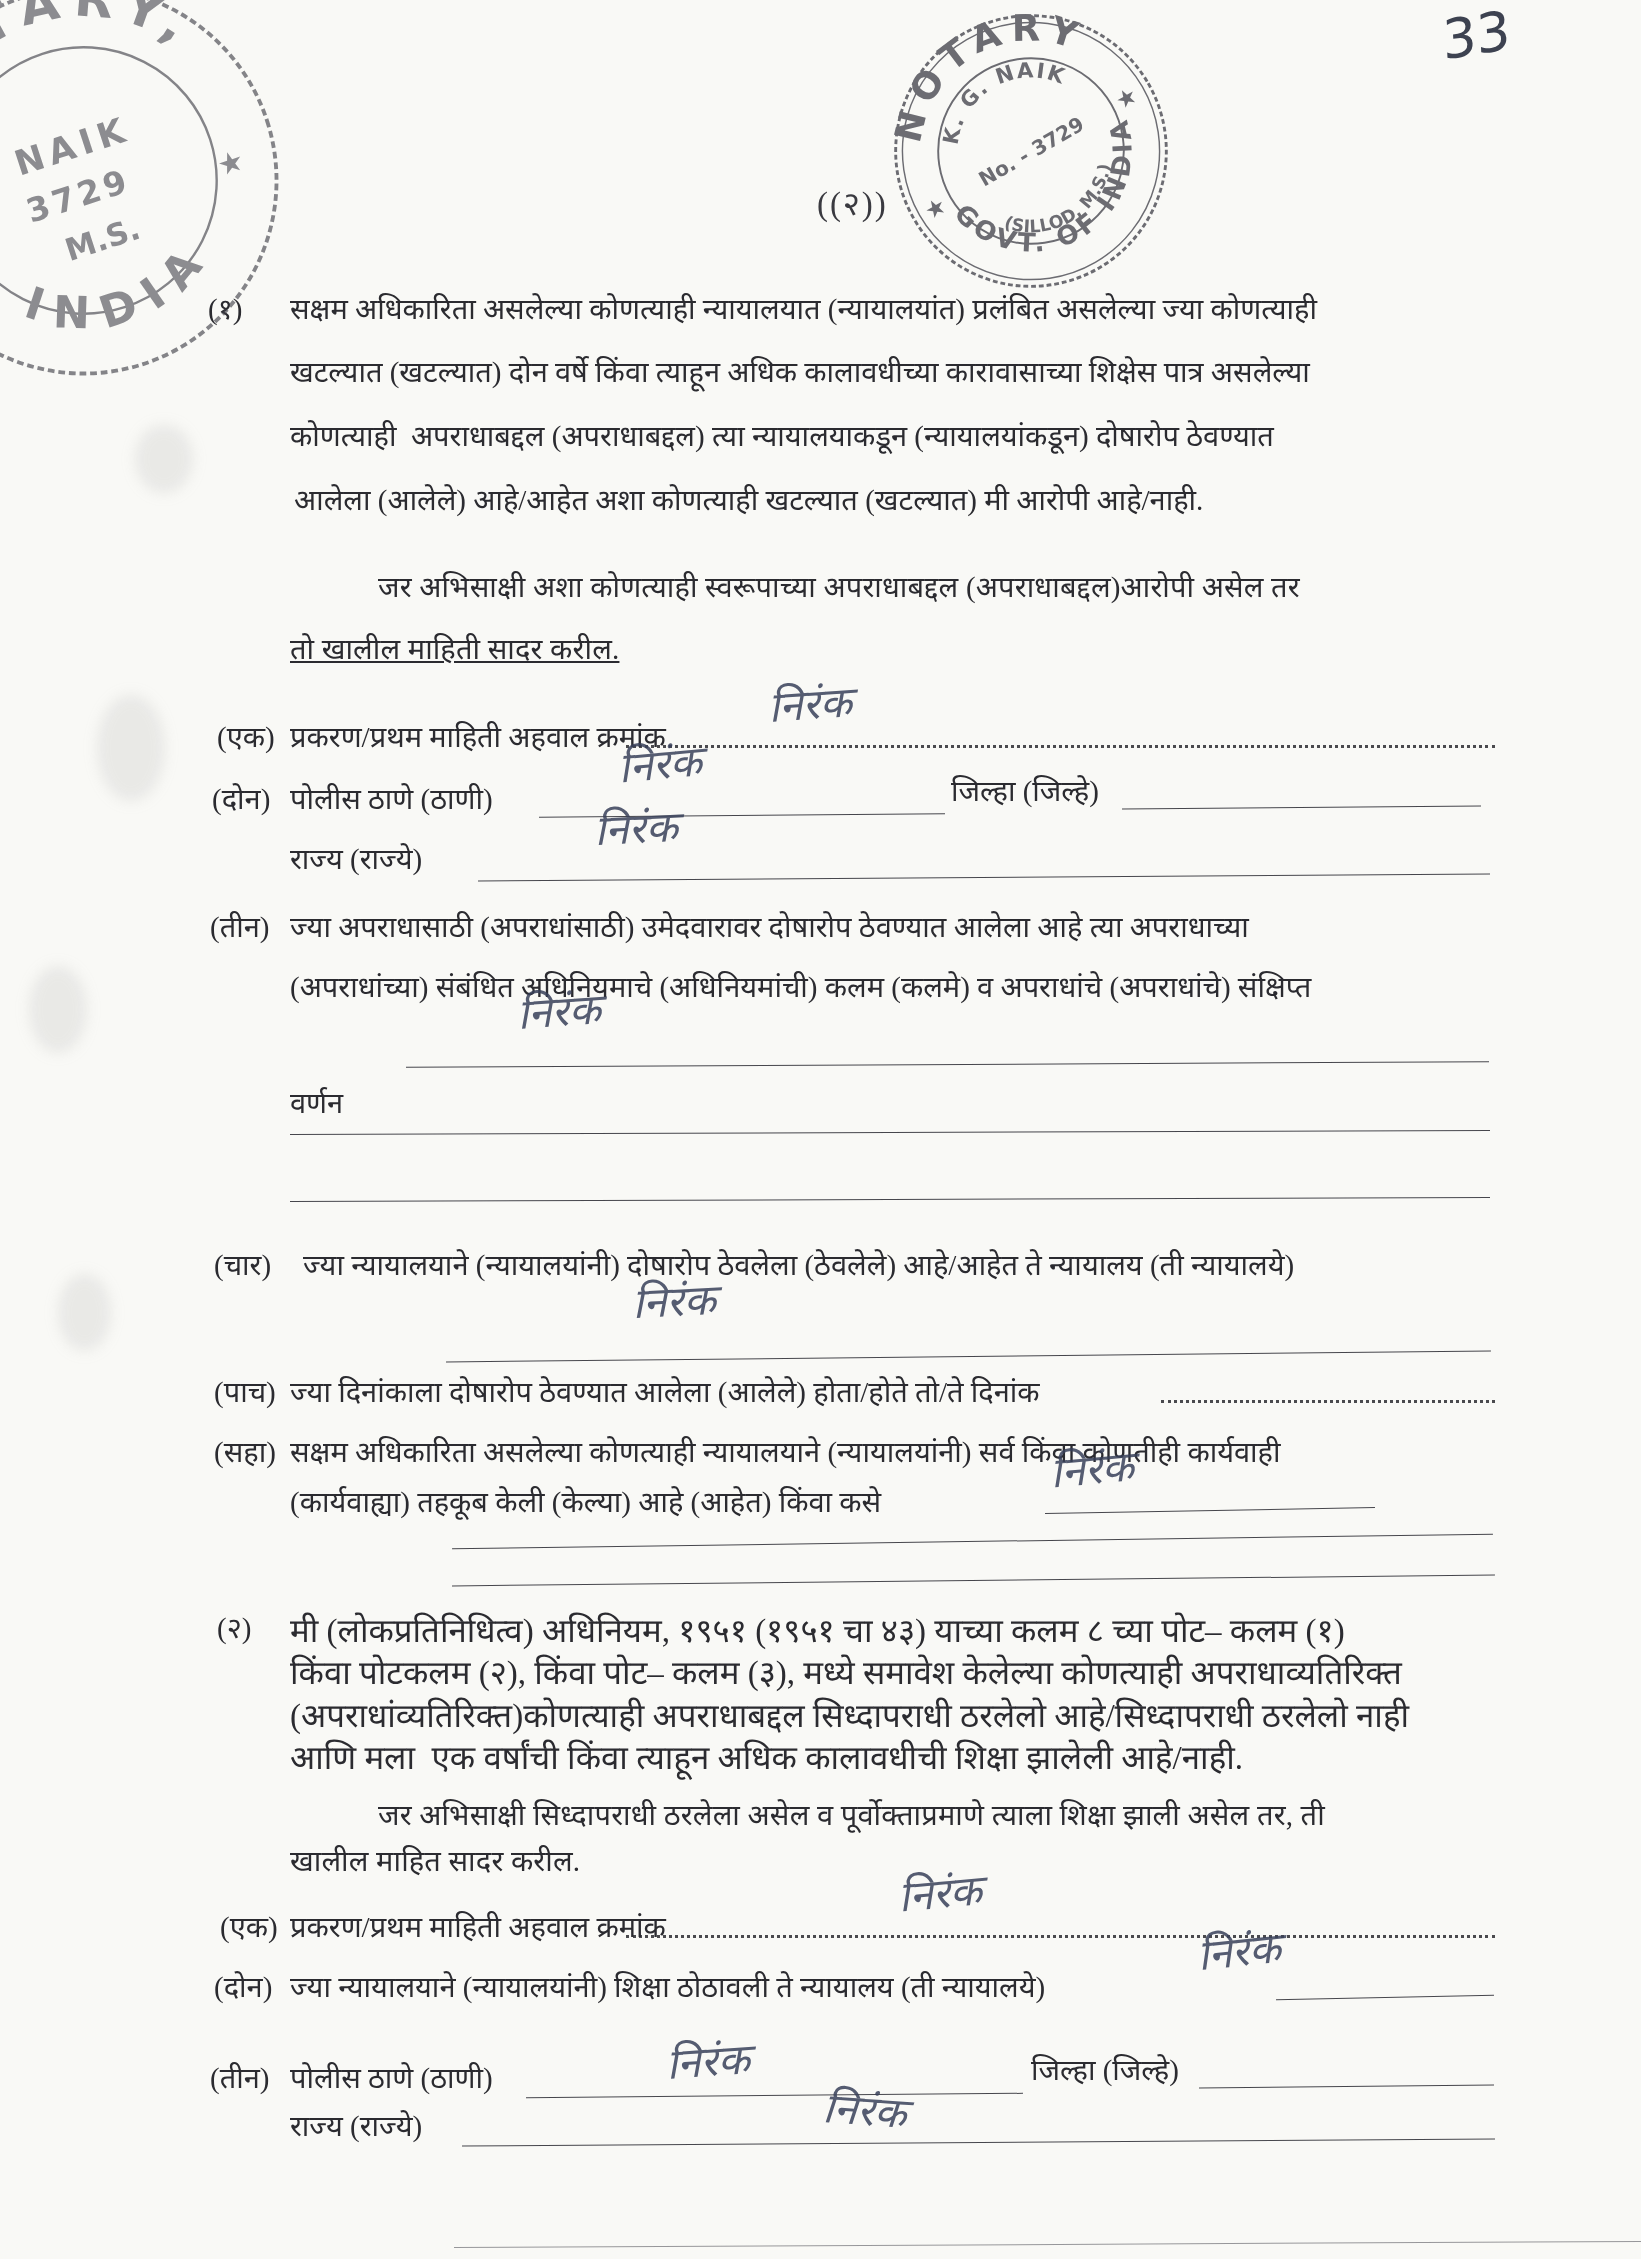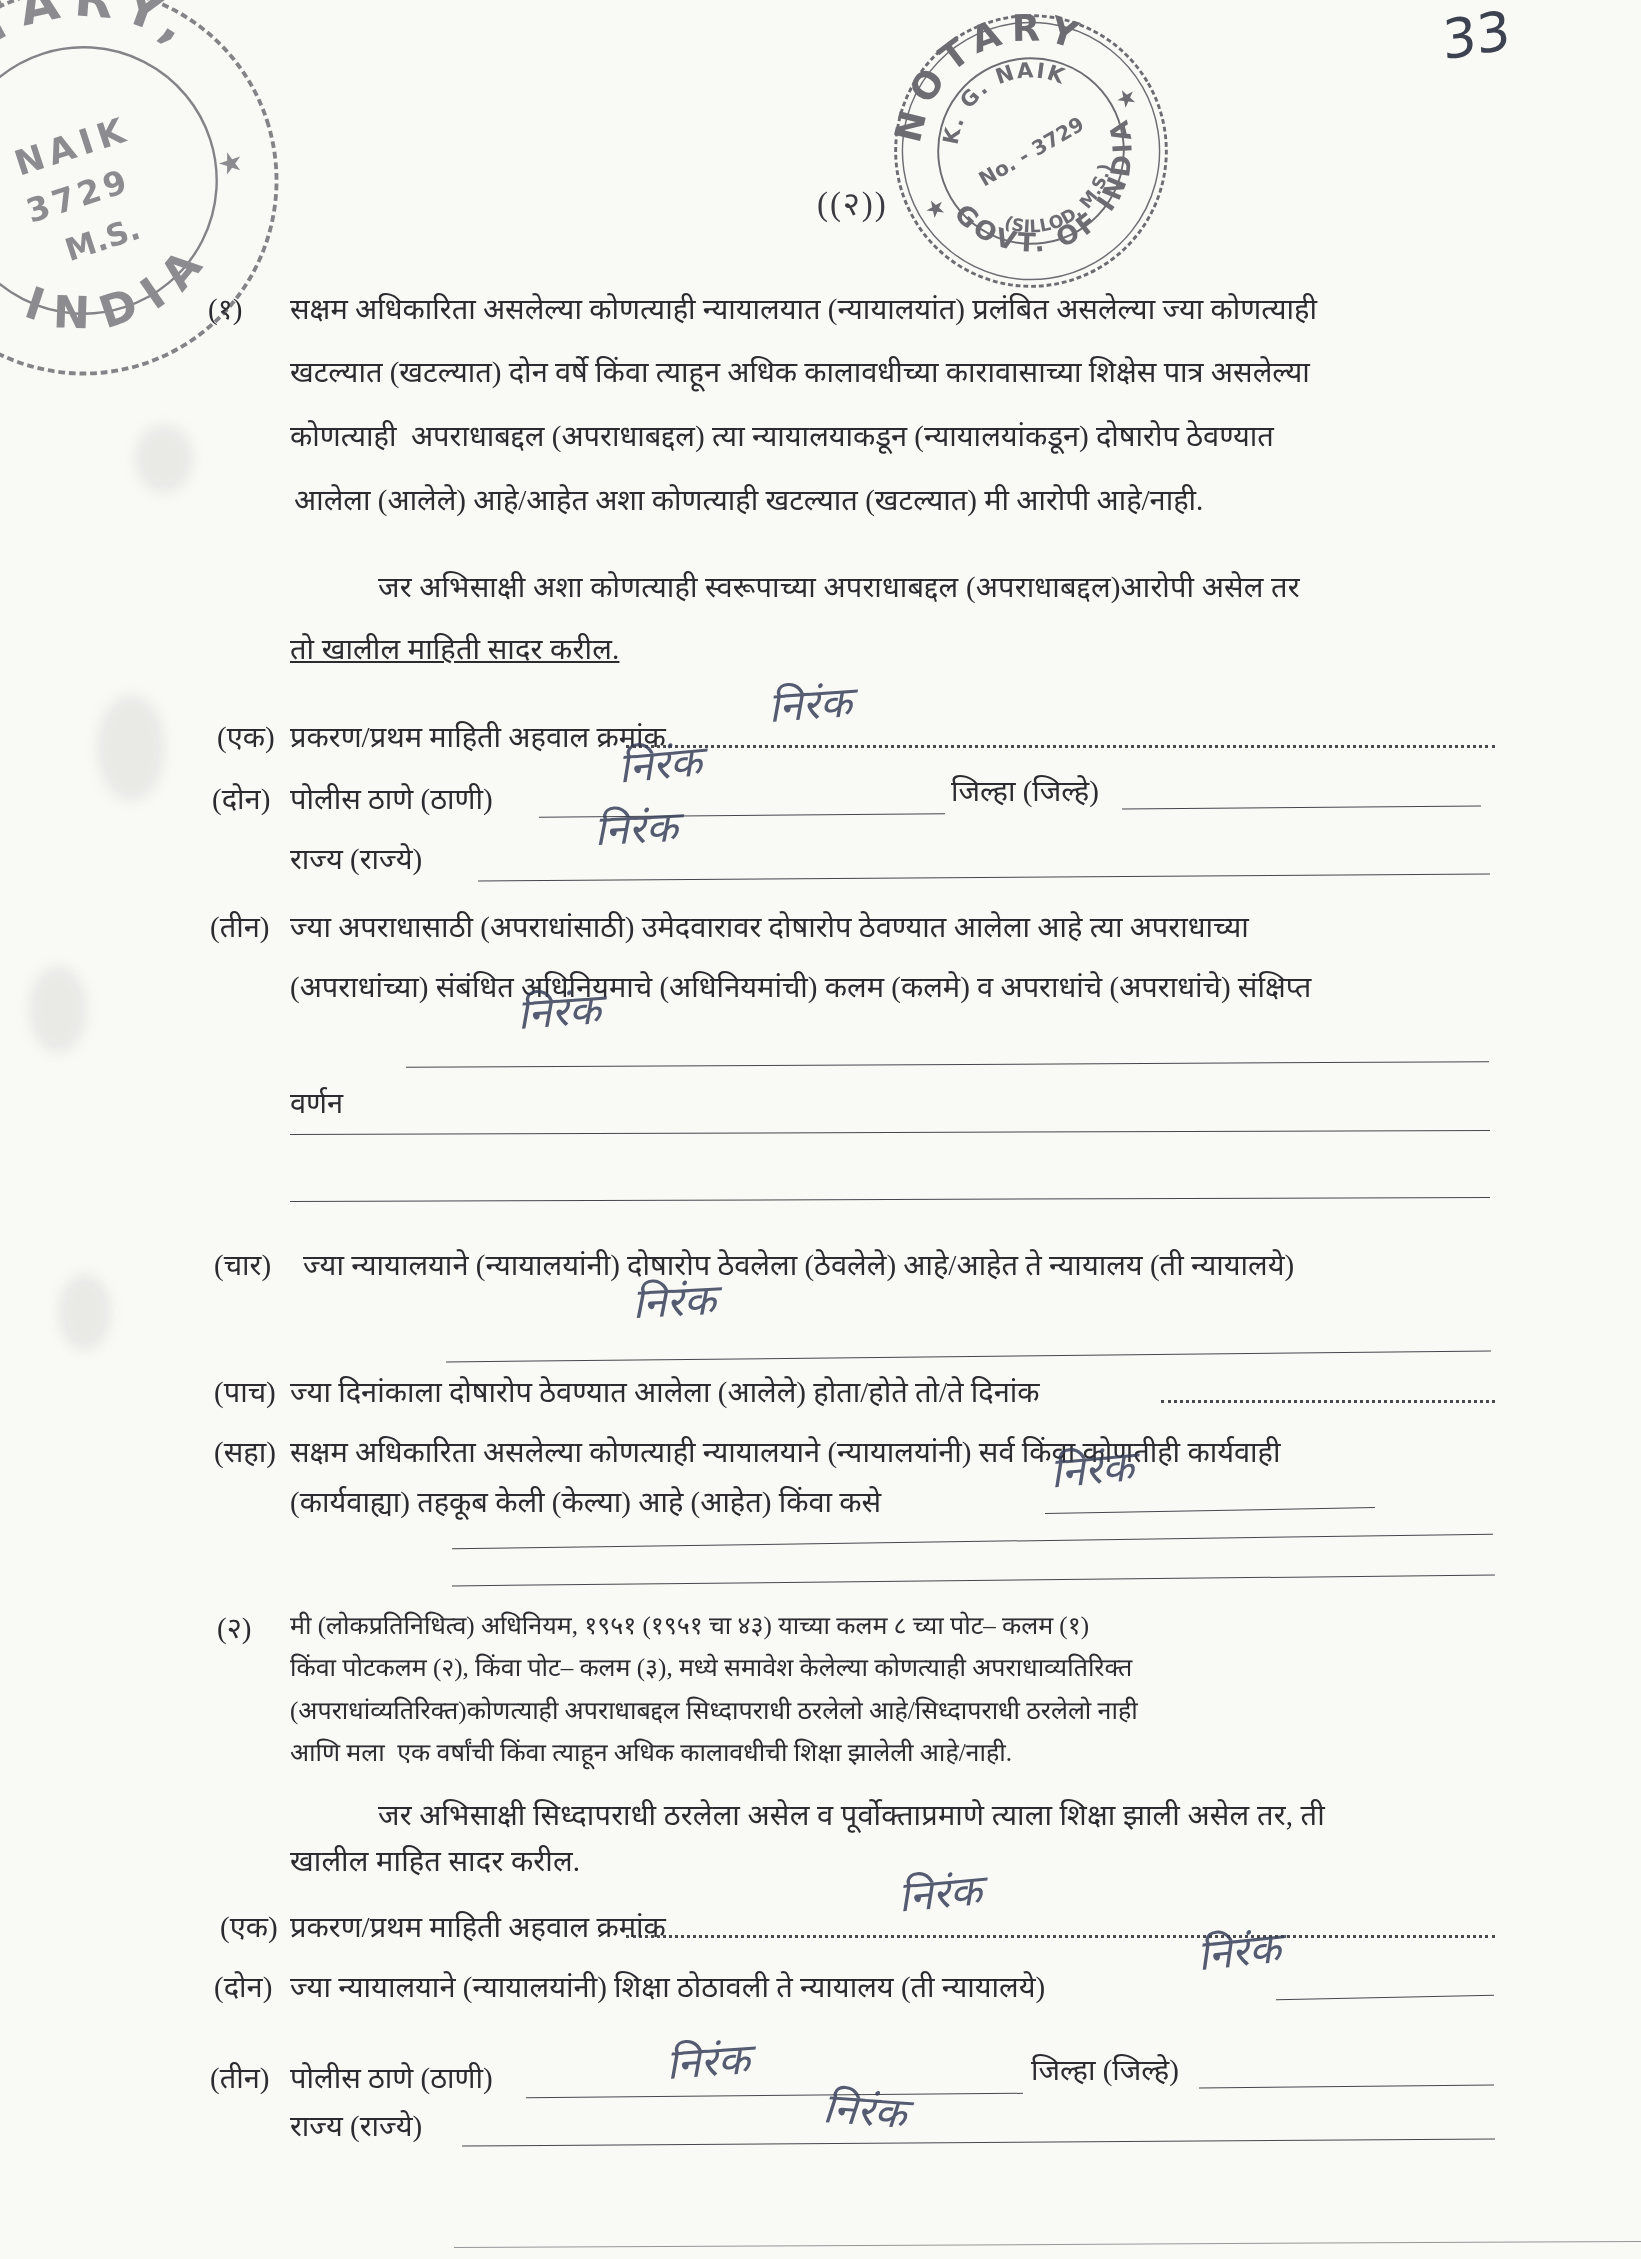--- a/index.html
+++ b/index.html
@@ -2,21 +2,21 @@
 <html><head>
 <meta charset="utf-8">
 <style>
   html,body{margin:0;padding:0;background:#e8e8e6;}
   .page{position:relative;width:1641px;height:2259px;overflow:hidden;
         background:#f9f9f6;font-family:"Liberation Serif","DejaVu Serif",serif;}
   .t{position:absolute;font-size:29px;color:#2b2b30;white-space:pre;z-index:2;
      font-family:"Liberation Serif","DejaVu Serif",serif;}
   .lbl{position:absolute;font-size:29px;color:#2b2b30;white-space:pre;z-index:2;}
   .note{letter-spacing:0.2px;}
-  .s2line{font-size:25px;}
+  .s2line{font-size:33px;}
   .hw{position:absolute;font-size:42px;color:#39415a;font-style:italic;z-index:3;
       font-family:"DejaVu Sans",sans-serif;opacity:.85;}
   .rule{position:absolute;height:0;border-top:1.9px solid #46464c;z-index:1;}
   .rule.faint{border-top:1.9px solid #97979a;}
   .dots{position:absolute;height:0;border-bottom:3.4px dotted #4a4a4e;z-index:1;}
   .stamp{position:absolute;z-index:4;}
   .stamp text{font-family:"DejaVu Sans",sans-serif;font-weight:bold;fill:#4a4a52;}
   .stamp-center{left:886px;top:5.8px;width:290px;height:290px;transform:rotate(-30deg);opacity:.8;}
   .stamp-left{left:-124px;top:-27px;width:415px;height:415px;transform:rotate(-18deg);opacity:.62;}
   .pagenum{position:absolute;left:1442px;top:3.9px;font-size:54px;color:#3d4250;z-index:4;

